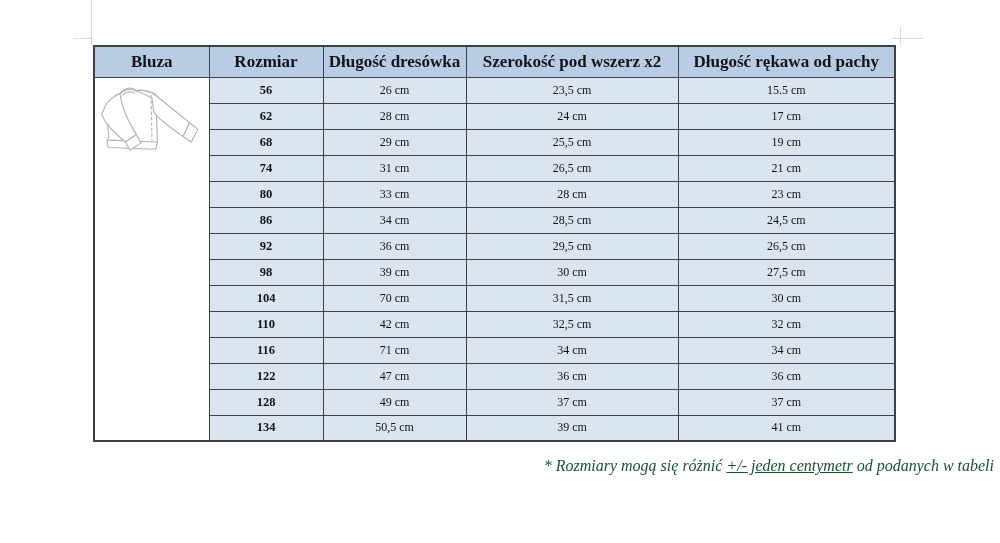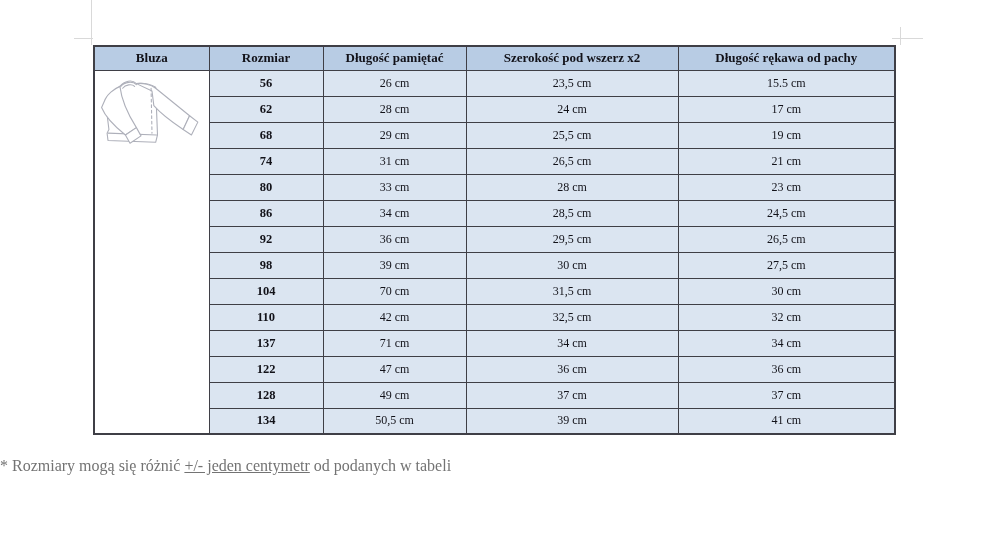--- a/index.html
+++ b/index.html
@@ -35,47 +35,48 @@
   }
   table.size-table td, table.size-table th{
     border:1px solid var(--border-color);
     text-align:center;
     vertical-align:middle;
     overflow:hidden;
     white-space:nowrap;
   }
   table.size-table{border:2px solid var(--border-color);}
   tr.header-row th{
-    height:24px;
+    height:31px;
     background:var(--header-bg);
     font-weight:bold;
-    font-size:13px;
+    font-size:17px;
     font-family:Liberation Serif, serif;
   }
   tr.data-row{height:26px;padding-left:32px;}
   tr.data-row td{
     background:var(--row-bg);
     font-size:12px;
   }
   tr.data-row td.size-cell{
     font-weight:bold;
     font-size:12.5px;
   }
   td.bluza-cell{
     background:#ffffff !important;
     vertical-align:top !important;
     padding-top:3px;
   }
   .footnotes{
     position:absolute;
     left:0;top:455px;width:994px;
-    text-align:left;
+    text-align:right;
     font-size:16px;
     line-height:21.5px;
-    color:#737373;
+    color:#14532d;
+    font-style:italic;
   }
   .underlined{text-decoration:underline;}
 </style>
 </head>
 <body>
 
 <div class="page">
 
   <div class="artifact a-v-left"></div>
   <div class="artifact a-h-left"></div>
@@ -87,21 +88,21 @@
       <col style="width:115px">
         <col style="width:114px">
         <col style="width:143px">
         <col style="width:212px">
         <col style="width:217px">
     </colgroup>
     <tbody>
       <tr class="header-row">
         <th>Bluza</th>
         <th>Rozmiar</th>
-        <th>Długość pamiętać</th>
+        <th>Długość dresówka</th>
         <th>Szerokość pod wszerz x2</th>
         <th>Długość rękawa od pachy</th>
       </tr>
 
       <tr class="data-row">
         <td class="bluza-cell" rowspan="14">
           <svg width="110" height="88" viewBox="0 0 120 95">
             <g fill="#ffffff" stroke="var(--drawing-stroke)" stroke-width="1.2" stroke-linejoin="round" stroke-linecap="round">
               <path d="M25,13 C20,16 12,22 9,27 L13,60 L11,64 L12,72 L64,74 L66,66 L64,14 C57,10 49,9 43,10 C38,5 30,7 25,13 Z"></path>
               <path fill="none" d="M12,64 L65,66"></path>
@@ -168,21 +169,21 @@
         <td>31,5 cm</td>
         <td>30 cm</td>
       </tr>
       <tr class="data-row">
         <td class="size-cell">110</td>
         <td>42 cm</td>
         <td>32,5 cm</td>
         <td>32 cm</td>
       </tr>
       <tr class="data-row">
-        <td class="size-cell">137</td>
+        <td class="size-cell">116</td>
         <td>71 cm</td>
         <td>34 cm</td>
         <td>34 cm</td>
       </tr>
       <tr class="data-row">
         <td class="size-cell">122</td>
         <td>47 cm</td>
         <td>36 cm</td>
         <td>36 cm</td>
       </tr>

